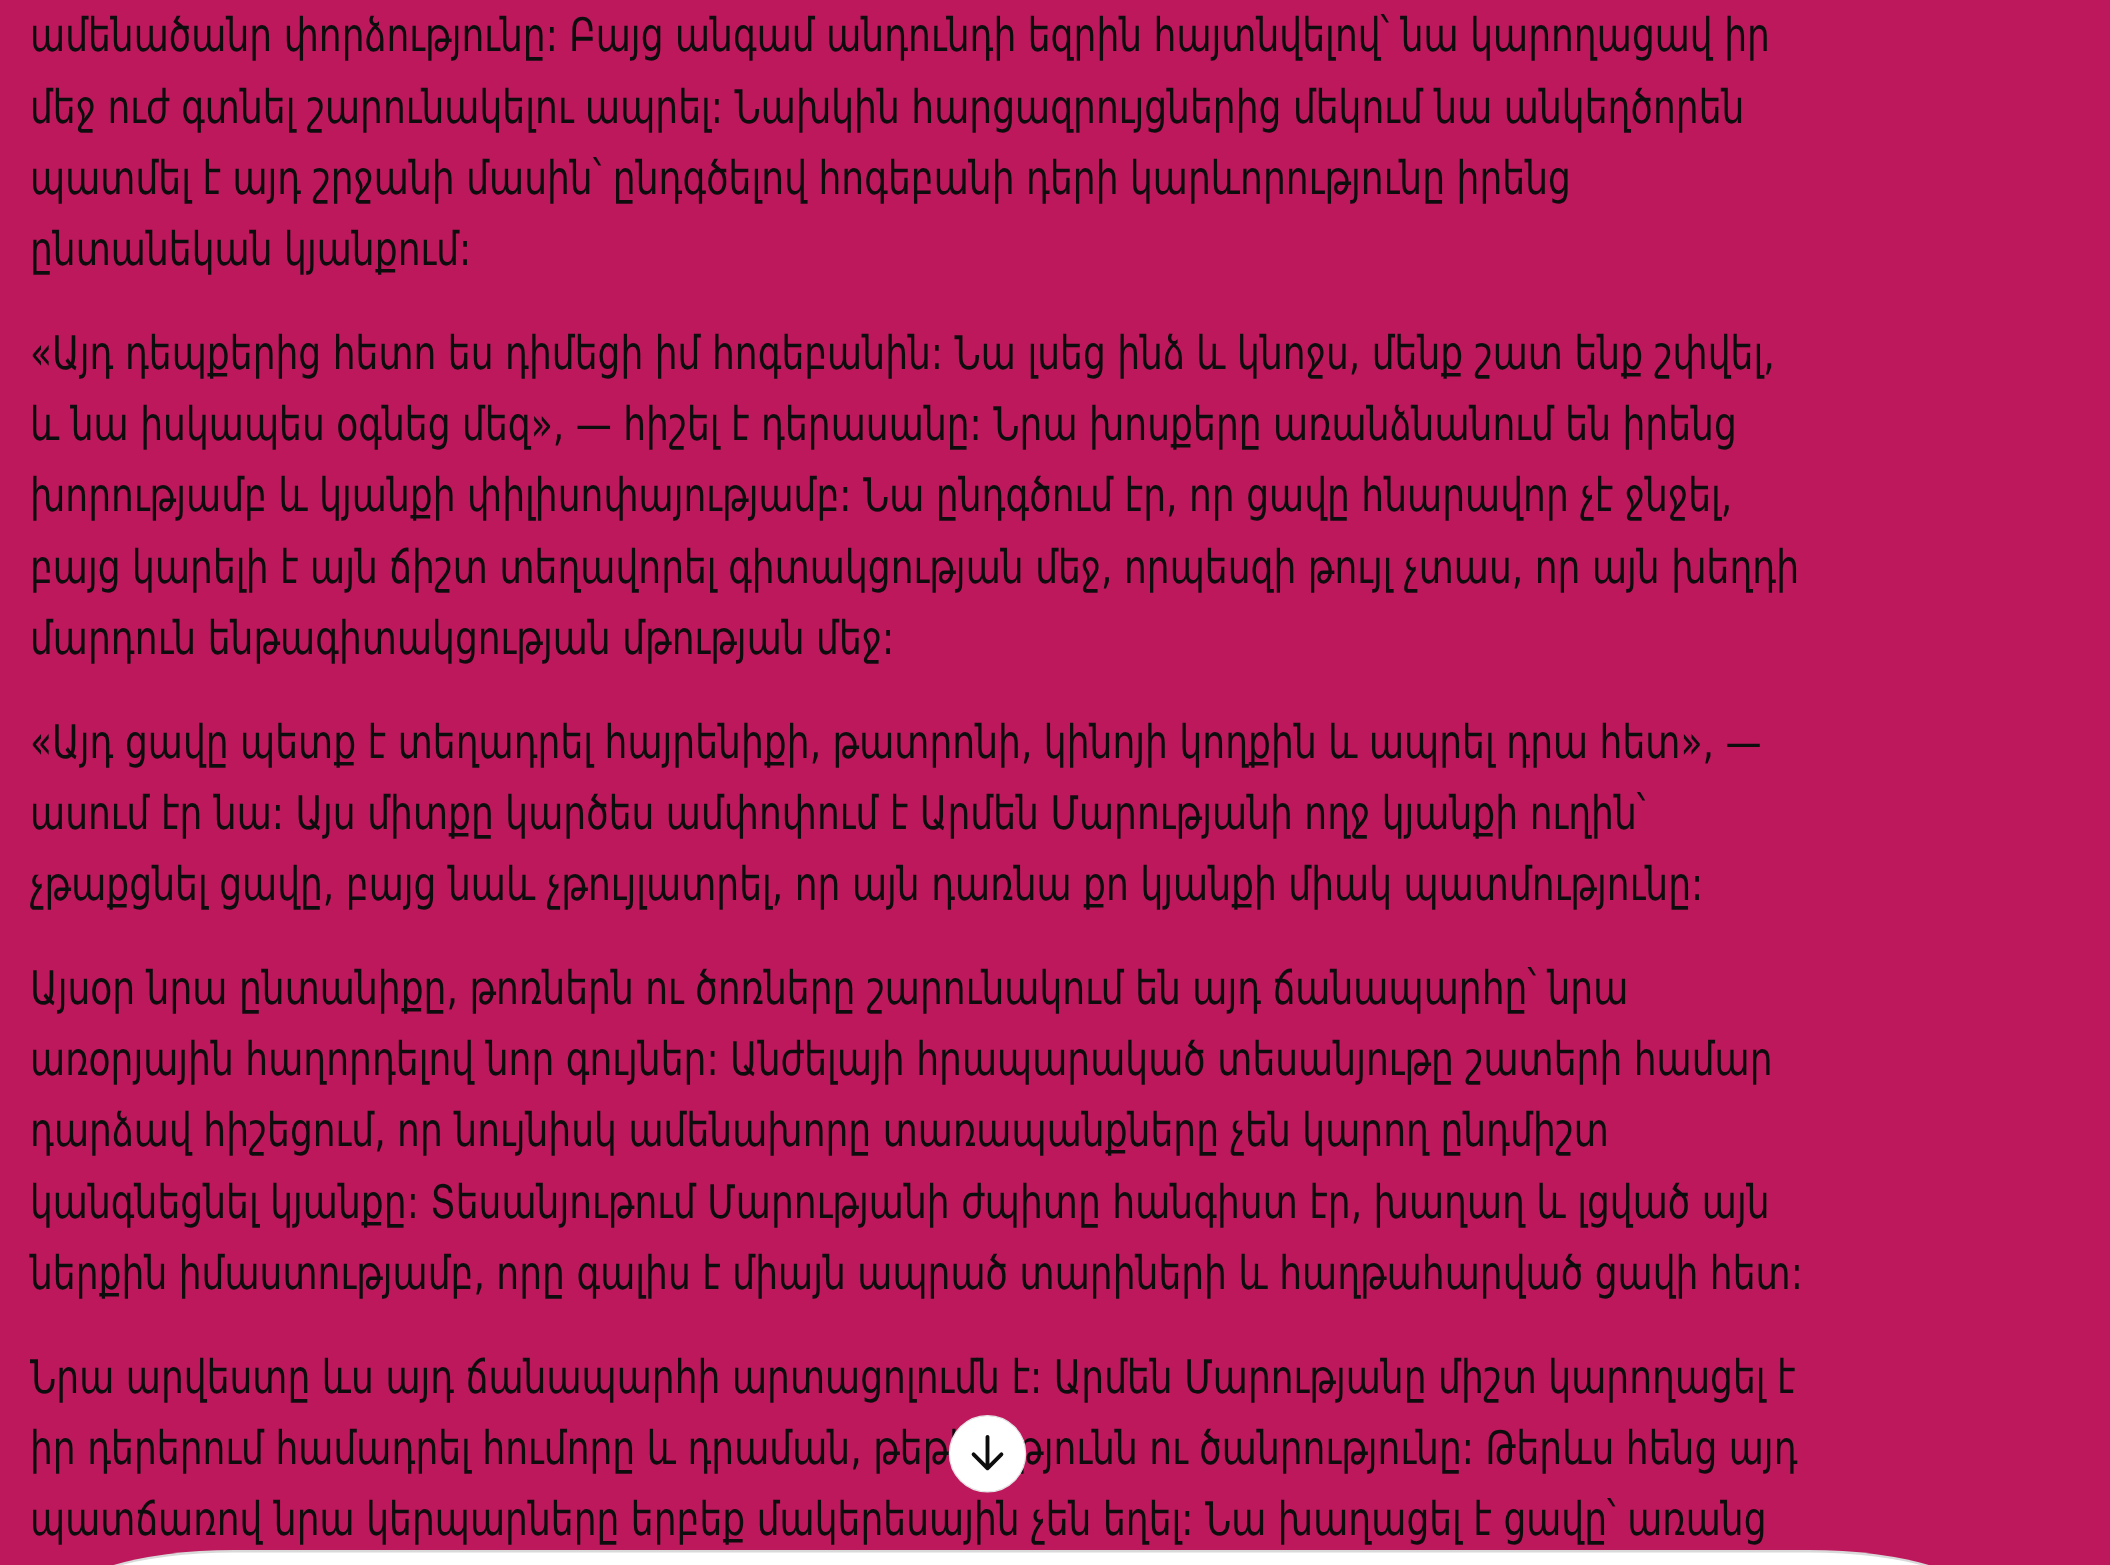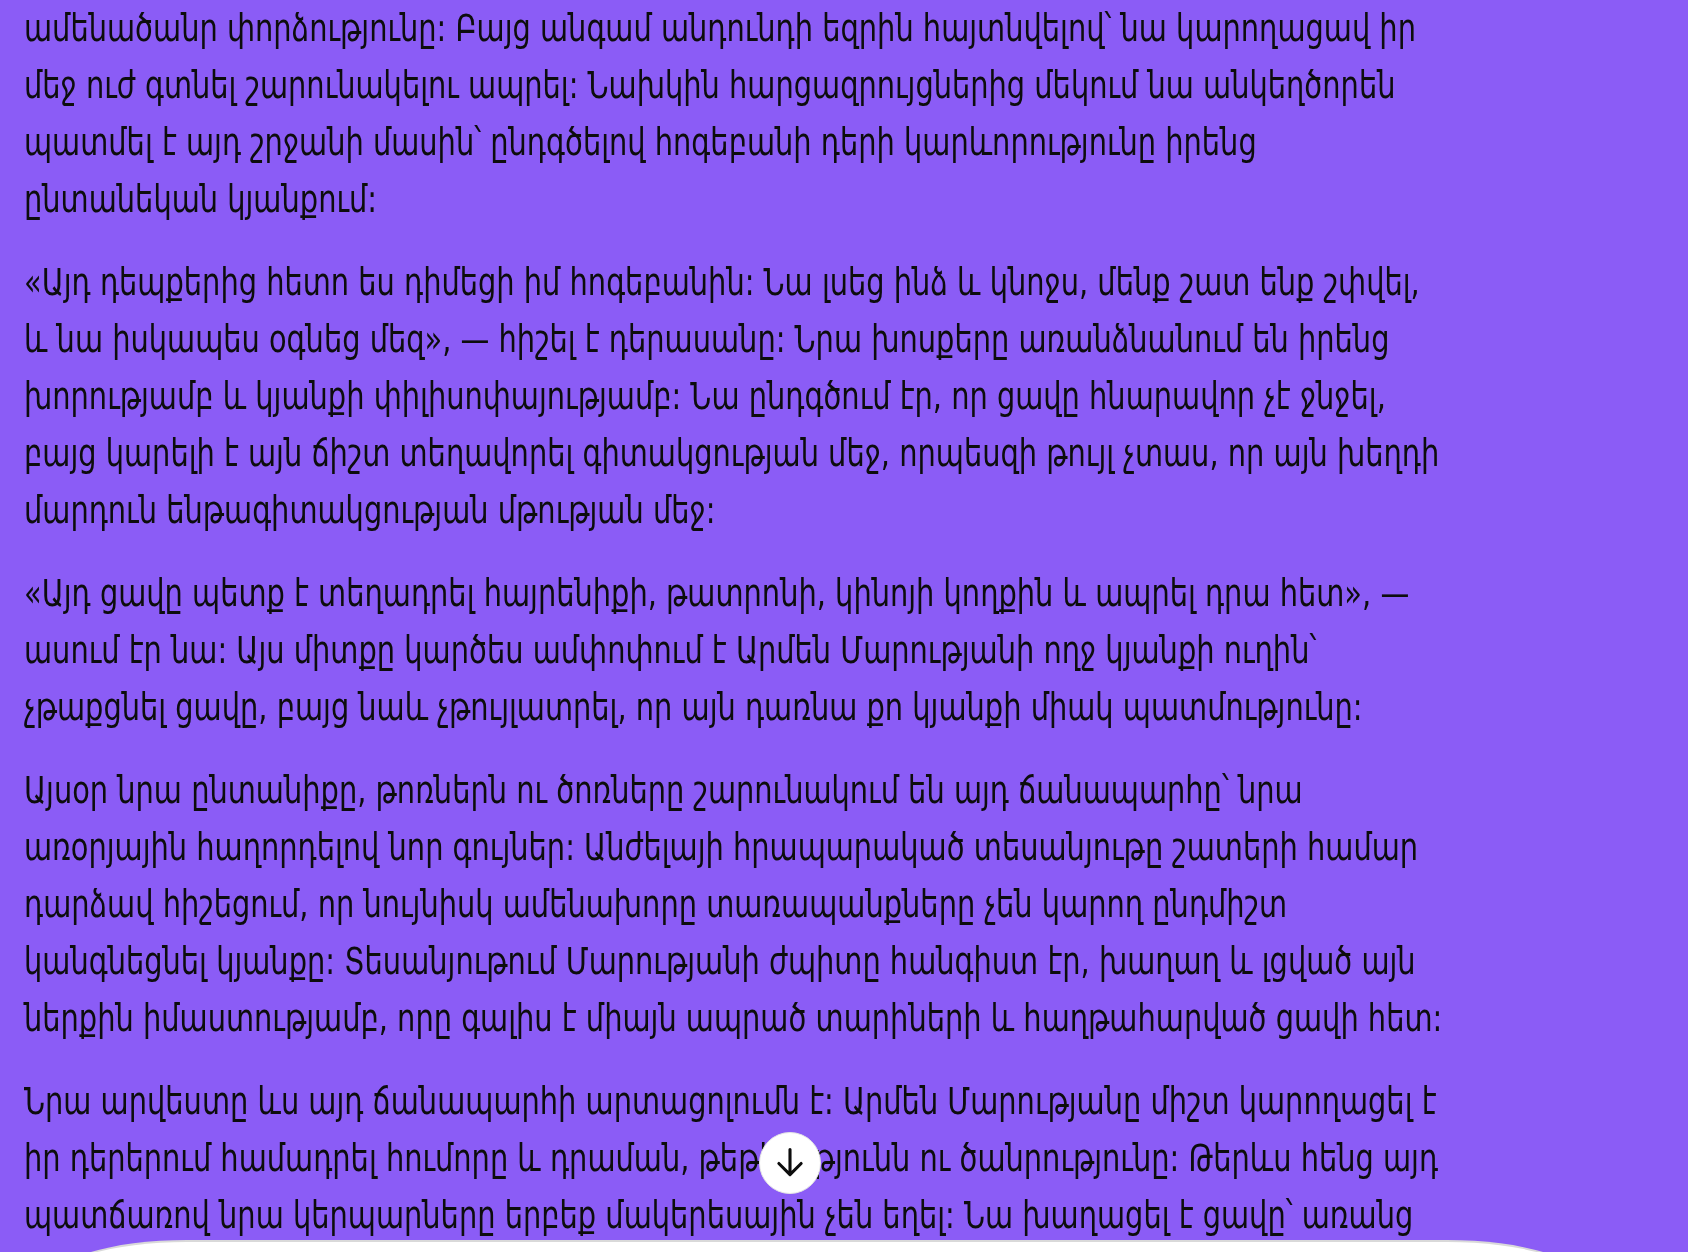--- a/index.html
+++ b/index.html
@@ -1,20 +1,20 @@
 <!DOCTYPE html>
 <html><head>
 <meta charset="utf-8">
 <style>
   html, body { margin: 0; padding: 0; background: #ffffff; }
   .canvas {
     position: relative;
     width: 1688px;
     height: 1252px;
-    background: #8b5cf6;
+    background: #be185d;
     overflow: hidden;
     font-family: "DejaVu Sans", sans-serif;
   }
   .article {
     position: absolute;
     left: 24px;
     top: 0;
     width: 1830px;              
     transform: scaleX(0.78);    
     transform-origin: 0 0;

